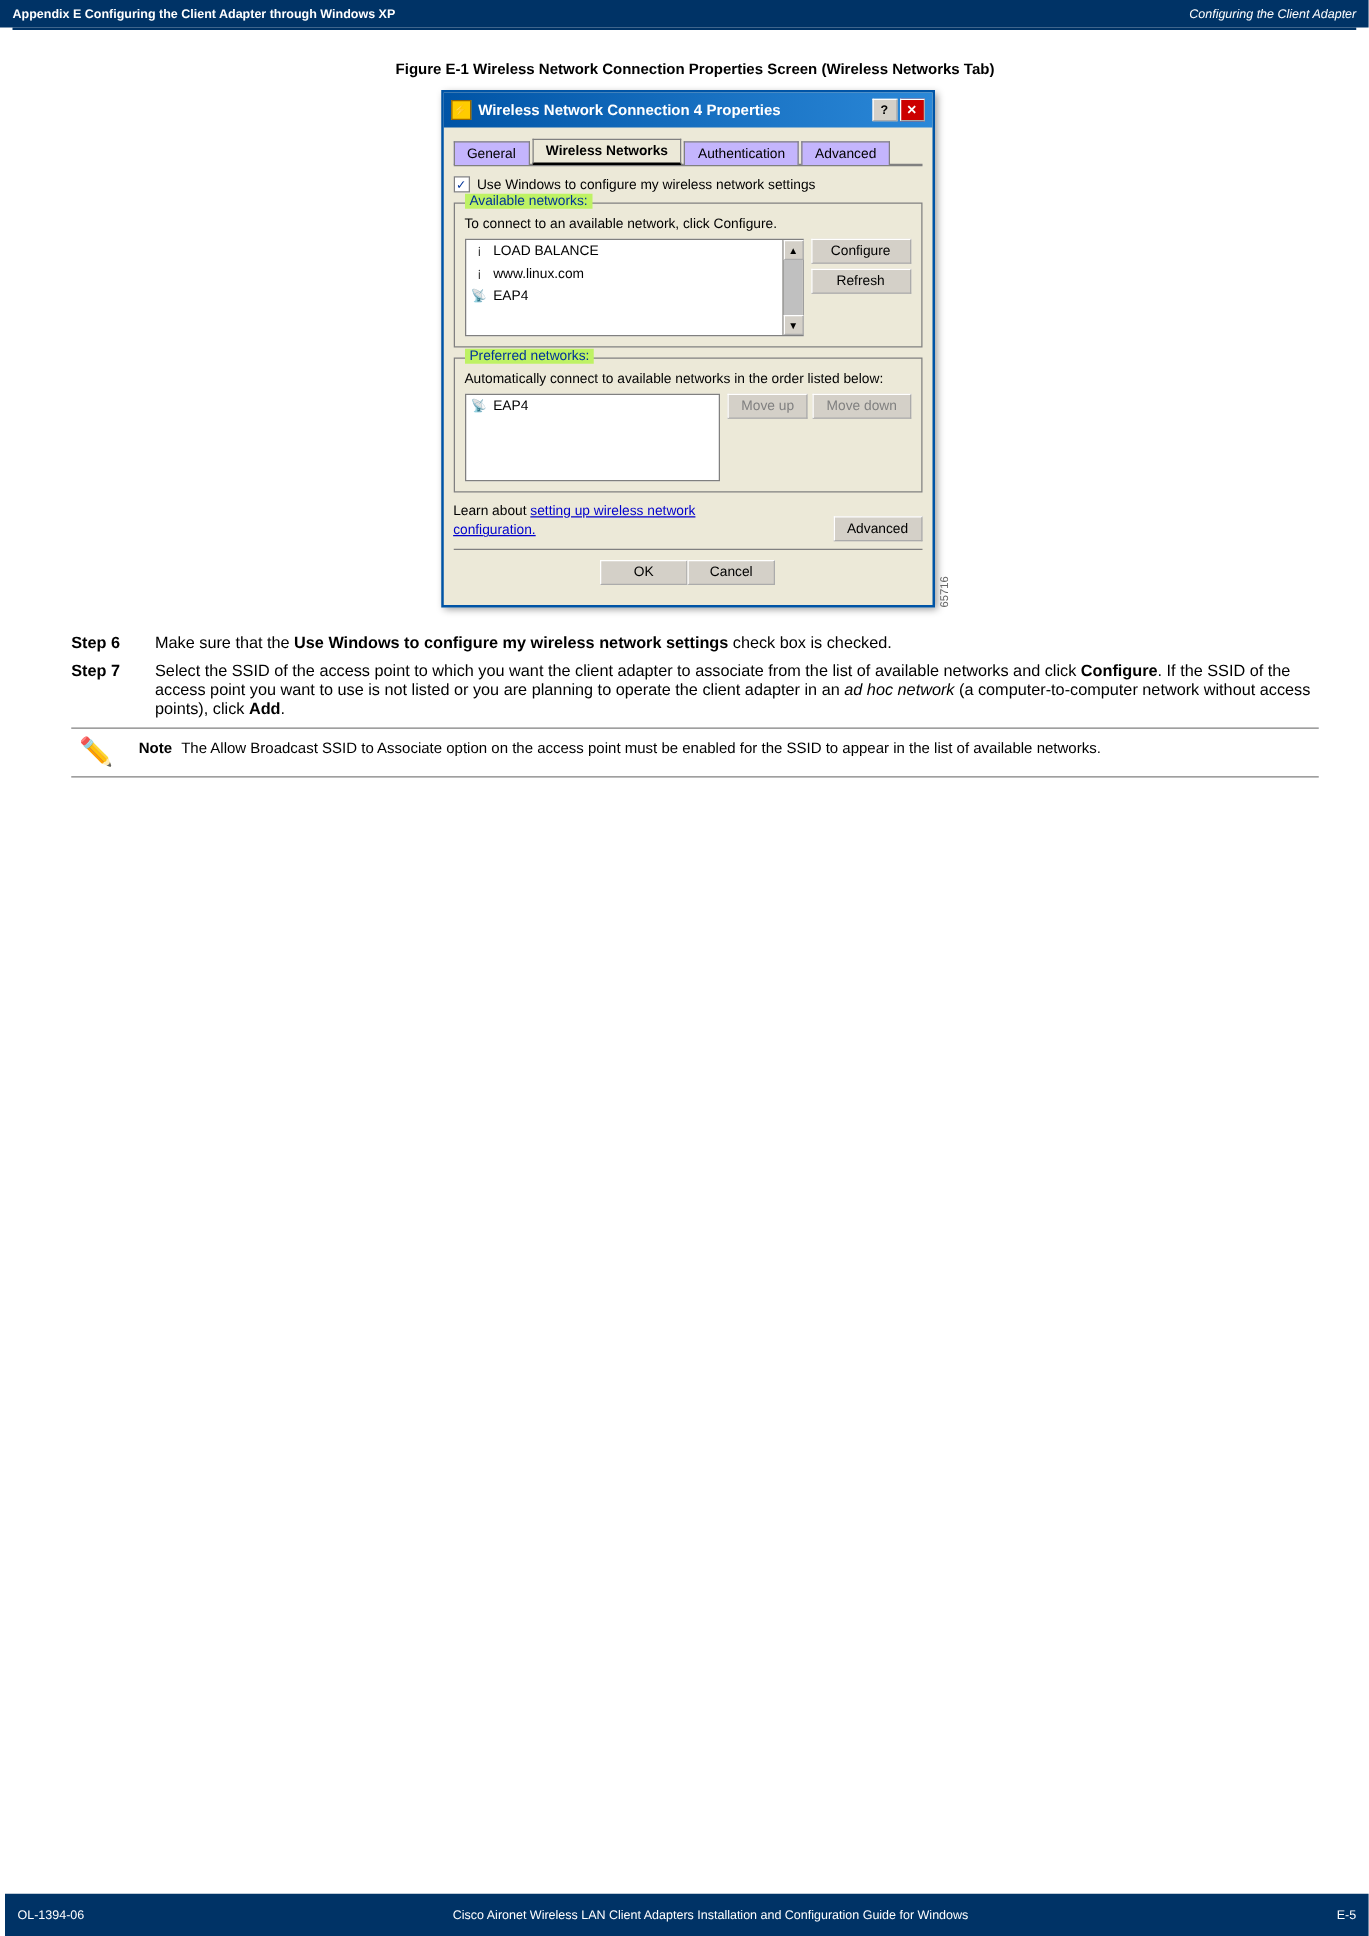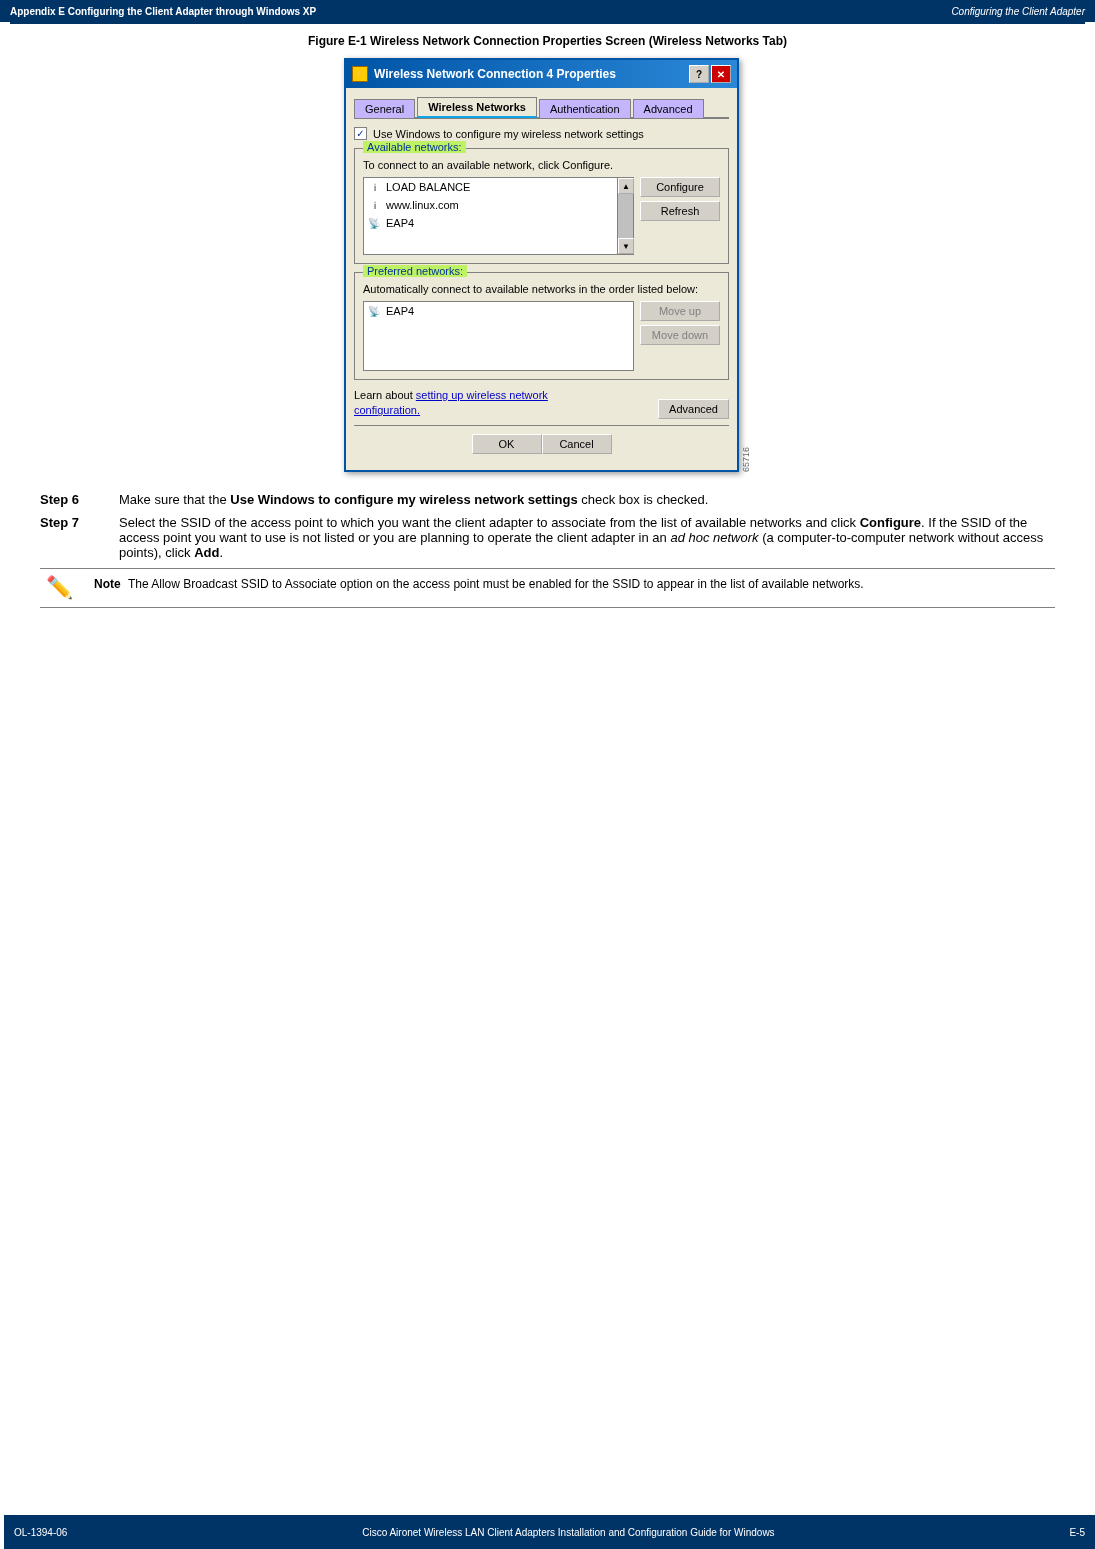--- a/index.html
+++ b/index.html
@@ -44,21 +44,22 @@
     }
 
     
     .top-rule {
       border-top: 2px solid #003366;
       margin: 0 10px;
     }
 
     
     .page-content {
-      padding: 6px 40px 30px 40px;
+      padding: 20px 40px 30px 40px;
+      margin-left: 17px;
     }
 
     
     .figure-caption {
       font-size: 12px;
       font-weight: bold;
       text-align: center;
       margin-bottom: 10px;
       margin-top: 4px;
     }
@@ -154,21 +155,21 @@
       background: #c4b5fd;
       font-size: 11px;
       cursor: pointer;
       margin-right: 2px;
       position: relative;
       top: 1px;
     }
 
     .tab.active {
       background: #ece9d8;
-      border-bottom: 2px solid #0ea5e9;
+      border-bottom: 2px solid #000000;
       font-weight: bold;
       z-index: 2;
     }
 
     
     .checkbox-row {
       display: flex;
       align-items: center;
       gap: 6px;
       margin-bottom: 8px;
@@ -286,21 +287,21 @@
     .preferred-listbox {
       flex: 1;
       border: 1px solid #808080;
       background: #fff;
       height: 70px;
       font-size: 11px;
     }
 
     .preferred-buttons {
       display: flex;
-      flex-direction: column;
+      flex-direction: row;
       gap: 4px;
       min-width: 80px;
     }
 
     
     .bottom-row {
       display: flex;
       align-items: flex-end;
       justify-content: space-between;
       margin-top: 8px;
@@ -333,21 +334,21 @@
 
     
     .page-text {
       font-size: 13px;
       line-height: 1.6;
       margin-bottom: 10px;
     }
 
     .step-row {
       display: flex;
-      gap: 24px;
+      gap: 12px;
       margin-bottom: 8px;
     }
 
     .step-label {
       font-weight: bold;
       min-width: 55px;
       flex-shrink: 0;
     }
 
     .step-content {

